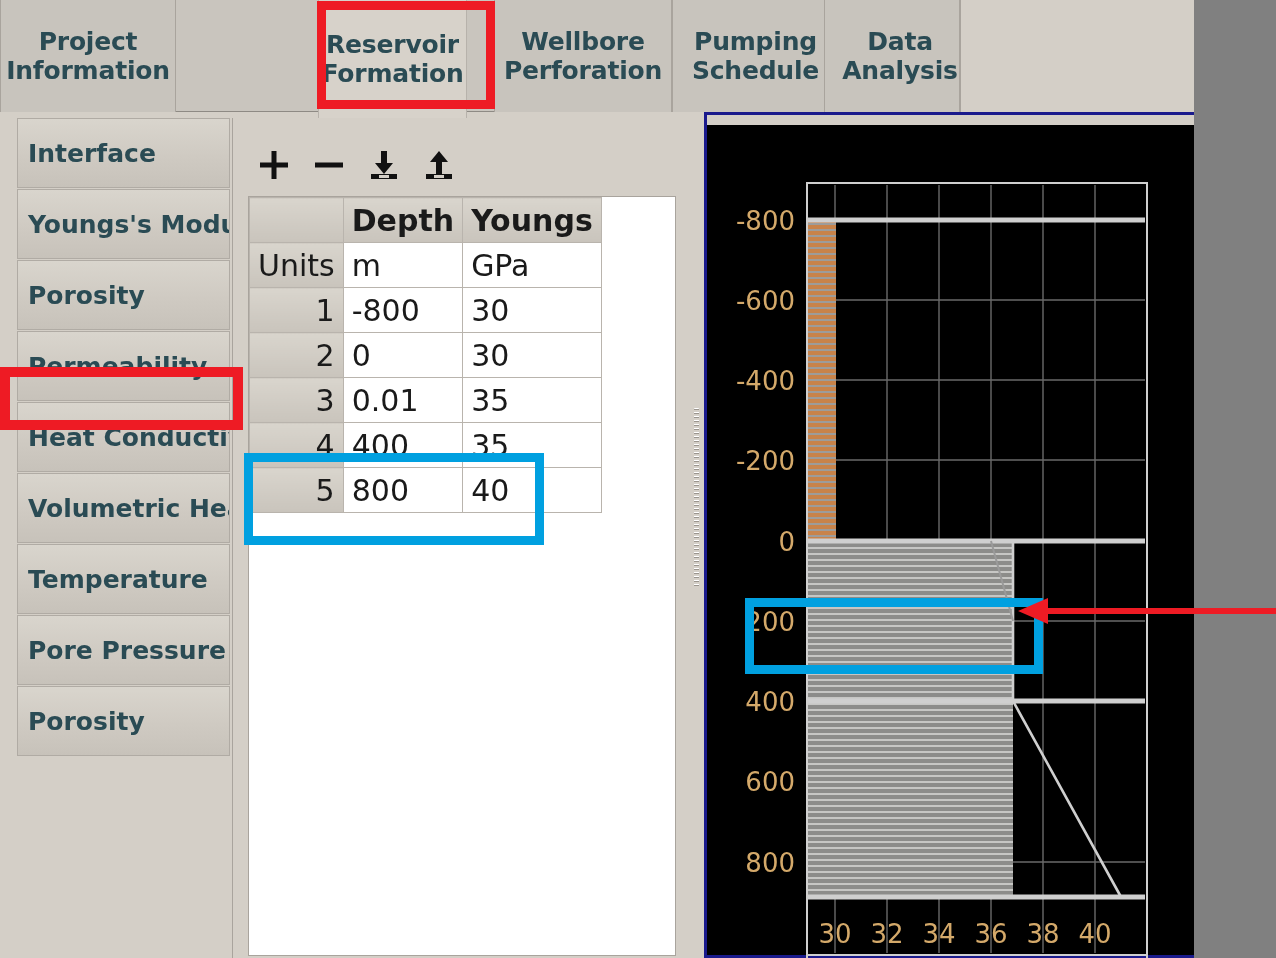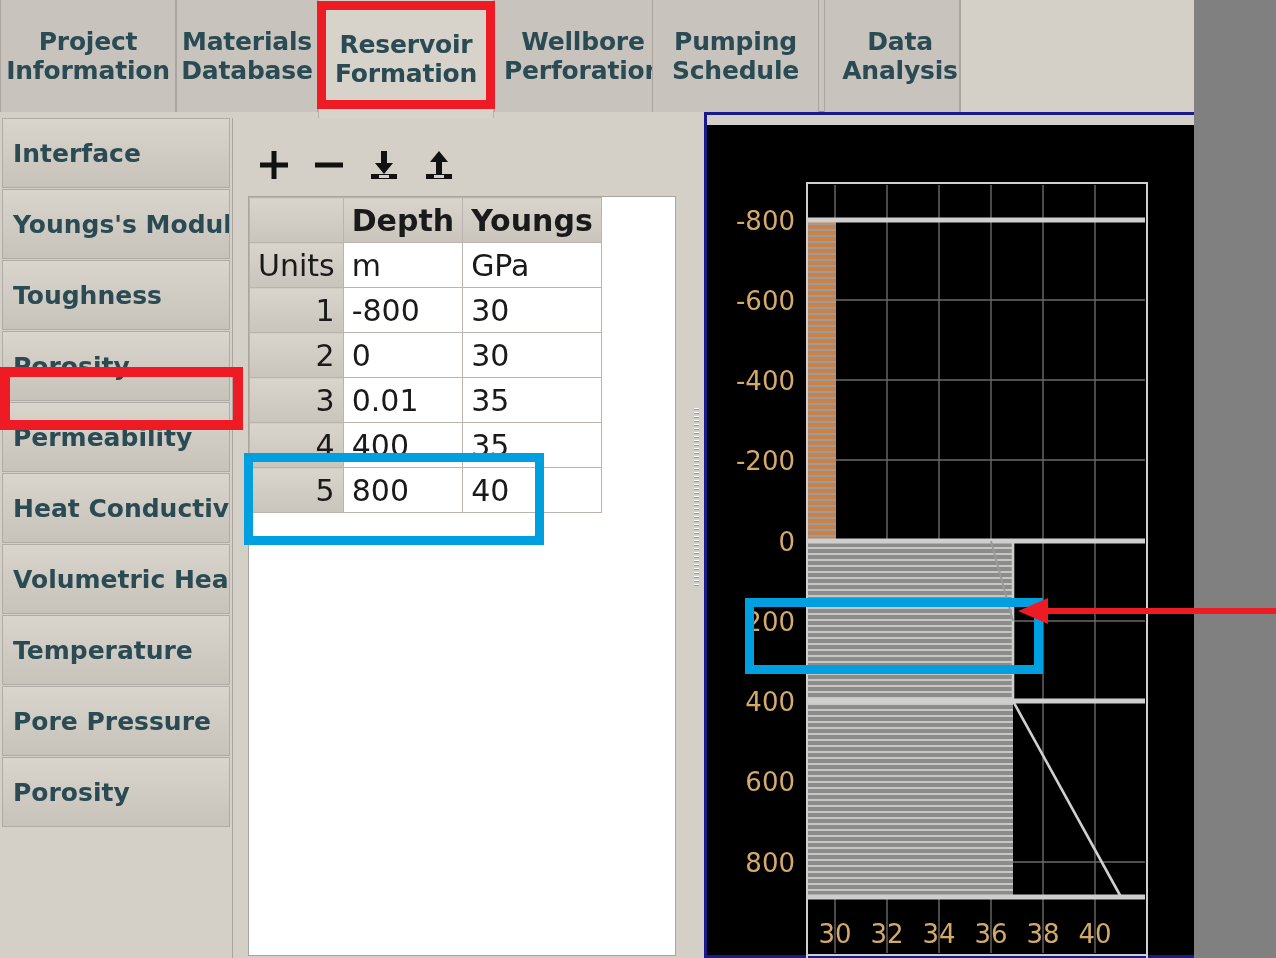--- a/index.html
+++ b/index.html
@@ -70,21 +70,21 @@
   
   #sidebar{
     position:absolute;left:0;top:6px;width:232px;height:840px;
     background:#d4cfc7;
     border-right:1px solid #a9a49d;
     overflow:hidden;
   }
   .side-item{
     position:relative;
     height:70px;
-    margin:0 2px 1px 2px;
+    margin:0 2px 1px 17px;
     box-sizing:border-box;
     background:linear-gradient(180deg,#d9d5cd 0%,#cfcac2 55%,#c7c2ba 100%);
     border:1px solid #b0aba4;
     display:flex;align-items:center;
     padding-left:10px;
     color:#2a4b54;
     font-weight:bold;
     font-size:25px;
     white-space:nowrap;
     overflow:hidden;
@@ -208,39 +208,33 @@
 
 <div id="app">
 
   <div id="tabbar">
     <div class="tab" style="left:0px;width:176px;">
       <div>
         <span class="tl">Project</span>
         <span class="tl">Information</span>
       </div>
     </div>
-    <div class="tab" style="left:176px;width:142px;">
-      <div>
-        <span class="tl">Materials</span>
-        <span class="tl">Database</span>
-      </div>
-    </div>
-    <div class="tab active" style="left:318px;width:176px;">
+    <div class="tab active" style="left:318px;width:149px;">
       <div>
         <span class="tl">Reservoir</span>
         <span class="tl">Formation</span>
       </div>
     </div>
     <div class="tab" style="left:494px;width:178px;">
       <div>
         <span class="tl">Wellbore</span>
         <span class="tl">Perforation</span>
       </div>
     </div>
-    <div class="tab" style="left:652px;width:167px;">
+    <div class="tab" style="left:672px;width:167px;">
       <div>
         <span class="tl">Pumping</span>
         <span class="tl">Schedule</span>
       </div>
     </div>
     <div class="tab" style="left:824px;width:136px;padding-left:16px;">
       <div>
         <span class="tl">Data</span>
         <span class="tl">Analysis</span>
       </div>
@@ -250,23 +244,20 @@
   <div id="tab-red-highlight"></div>
 
   <div id="bodyarea">
 
     <div id="sidebar">
       <div class="side-item">
           <span>Interface</span>
         </div>
       <div class="side-item">
           <span>Youngs's Modulus</span>
-        </div>
-      <div class="side-item">
-          <span>Toughness</span>
         </div>
       <div class="side-item">
           <span>Porosity</span>
         </div>
       <div class="side-item">
           <span>Permeability</span>
         </div>
       <div class="side-item">
           <span>Heat Conductivity</span>
         </div>

